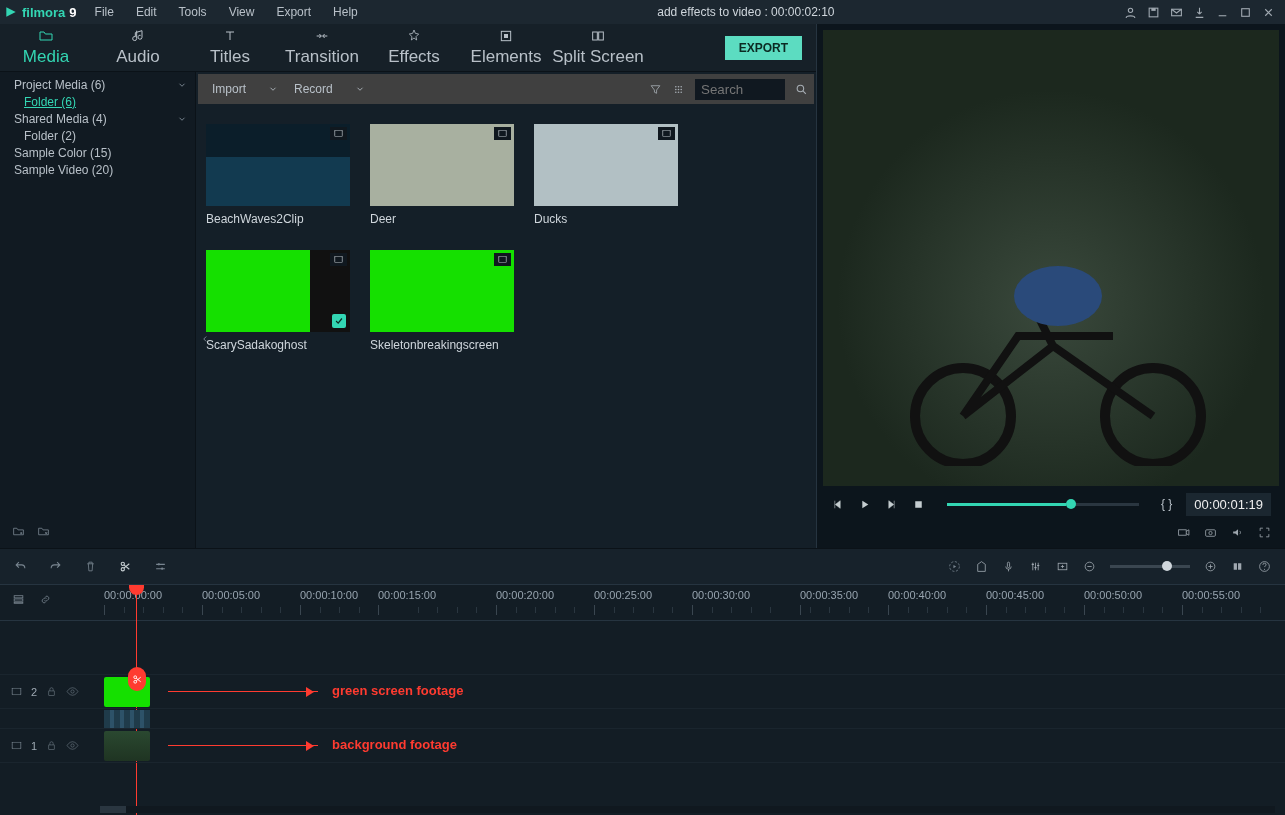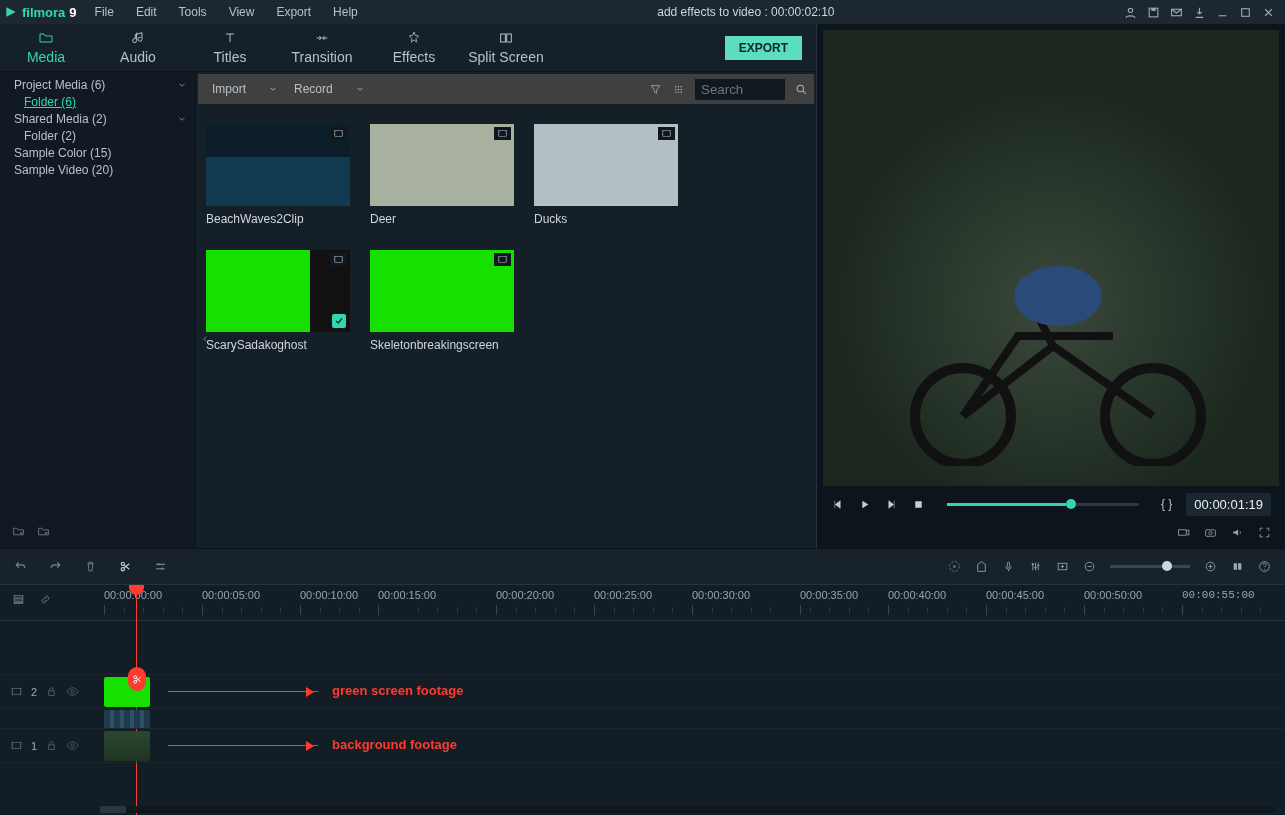--- a/index.html
+++ b/index.html
@@ -16,21 +16,21 @@
 .title-right { display: flex; gap: 10px; align-items: center; padding-right: 6px; }
 .icon-sm { width: 13px; height: 13px; opacity: 0.85; }
 
 
 .main { display: flex; height: 524px; background: #141f28; }
 .left-col { width: 816px; display: flex; flex-direction: column; }
 .right-col { flex: 1; background: #0c151c; border-left: 1px solid #263440; display: flex; flex-direction: column; }
 
 
 .tabstrip { height: 48px; background: #162028; display: flex; align-items: center; border-bottom: 1px solid #0b1218; }
-.tab { width: 92px; height: 48px; display: flex; flex-direction: column; align-items: center; justify-content: center; gap: 3px; font-size: 14px; color: #b8c0c8; cursor: default; text-align: right; }
+.tab { width: 92px; height: 48px; display: flex; flex-direction: column; align-items: center; justify-content: center; gap: 3px; font-size: 17px; color: #b8c0c8; cursor: default; text-align: right; }
 .tab.active { color: #33d6b3; }
 .tab .ticon { width: 16px; height: 16px; }
 .export-btn { margin-left: auto; margin-right: 14px; background: #5cdcc1; color: #0b2a22; padding: 5px 14px; font-weight: bold; font-size: 12px; border: none; }
 
 
 .lib { flex: 1; display: flex; }
 .tree { width: 196px; background: #111a22; padding: 4px 0 0 0; border-right: 1px solid #0b1218; position: relative; }
 .tree-row { padding: 1px 8px 1px 14px; display: flex; align-items: center; justify-content: space-between; height: 17px; font-size: 12px; }
 .tree-row.indent { padding-left: 24px; }
 .tree-row.sel { color: #33d6b3; text-decoration: underline; }
@@ -174,40 +174,47 @@
           <span>Transition</span>
         </div>
         <div class="tab">
           <svg class="ticon" viewBox="0 0 24 24" style="color:#b8c0c8">
             <path d="M12 3l2 5 5 1-4 4 1 5-4-3-4 3 1-5-4-4 5-1z" fill="none" stroke="currentColor" stroke-width="1.2"></path>
           </svg>
           <span>Effects</span>
         </div>
         <div class="tab">
           <svg class="ticon" viewBox="0 0 24 24" style="color:#b8c0c8">
+            <rect x="5" y="5" width="14" height="14" fill="none" stroke="currentColor" stroke-width="1.5"></rect>
+            <rect x="9" y="9" width="6" height="6" fill="currentColor"></rect>
+          </svg>
+          <span>Elements</span>
+        </div>
+        <div class="tab">
+          <svg class="ticon" viewBox="0 0 24 24" style="color:#b8c0c8">
             <rect x="4" y="6" width="7" height="12" fill="none" stroke="currentColor" stroke-width="1.5"></rect>
             <rect x="13" y="6" width="7" height="12" fill="none" stroke="currentColor" stroke-width="1.5"></rect>
           </svg>
           <span>Split Screen</span>
         </div>
         <button class="export-btn">EXPORT</button>
     </div>
     <div class="lib">
       <div class="tree" id="tree">
         <div class="tree-row">
             <span>Project Media (6)</span>
             <svg class="chev" viewBox="0 0 24 24">
               <path d="M6 9l6 6 6-6" fill="none" stroke="#8a97a2" stroke-width="2"></path>
             </svg>
           </div>
           <div class="tree-row indent sel">
             <span>Folder (6)</span>
           </div>
           <div class="tree-row">
-            <span>Shared Media (2)</span>
+            <span>Shared Media (4)</span>
             <svg class="chev" viewBox="0 0 24 24">
               <path d="M6 9l6 6 6-6" fill="none" stroke="#8a97a2" stroke-width="2"></path>
             </svg>
           </div>
           <div class="tree-row indent">
             <span>Folder (2)</span>
           </div>
           <div class="tree-row">
             <span>Sample Color (15)</span>
           </div>
@@ -503,21 +510,21 @@
       <div class="tick" style="left: 986px; text-align: center;">00:00:45:00</div>
       <div class="minor" style="left: 1005.6px;"></div>
       <div class="minor" style="left: 1025.2px;"></div>
       <div class="minor" style="left: 1044.8px;"></div>
       <div class="minor" style="left: 1064.4px;"></div>
       <div class="tick" style="left: 1084px;">00:00:50:00</div>
       <div class="minor" style="left: 1103.6px;"></div>
       <div class="minor" style="left: 1123.2px;"></div>
       <div class="minor" style="left: 1142.8px;"></div>
       <div class="minor" style="left: 1162.4px;"></div>
-      <div class="tick" style="left: 1182px; font-family: Liberation Mono, monospace;">00:00:55:00</div>
+      <div class="tick" style="left: 1182px;">00:00:55:00</div>
       <div class="minor" style="left: 1201.6px;"></div>
       <div class="minor" style="left: 1221.2px;"></div>
       <div class="minor" style="left: 1240.8px;"></div>
       <div class="minor" style="left: 1260.4px;"></div>
     </div>
   <div class="playhead" id="playhead" style="left: 136px;">
       <div class="grip"></div>
     </div>
   <div class="track-area" id="trackarea">
     <div class="track" style="height:54px"></div>

